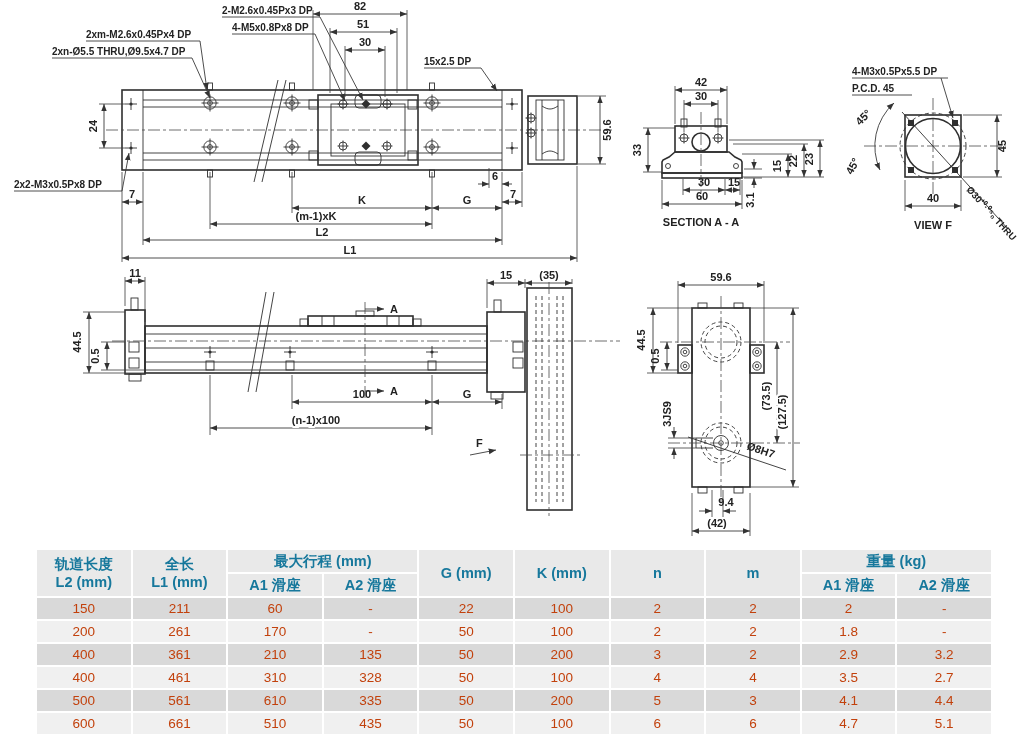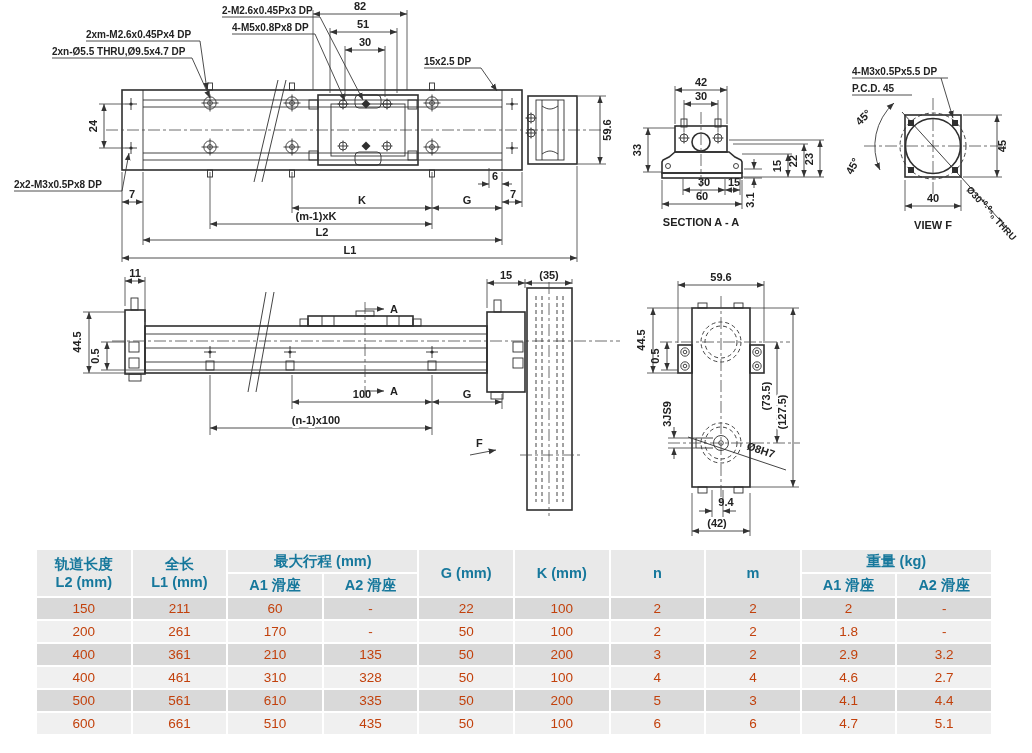--- a/index.html
+++ b/index.html
@@ -492,21 +492,21 @@
         </tr>
         <tr>
           <td>400</td>
           <td>461</td>
           <td>310</td>
           <td>328</td>
           <td>50</td>
           <td>100</td>
           <td>4</td>
           <td>4</td>
-          <td>4.6</td>
+          <td>3.5</td>
           <td>2.7</td>
         </tr>
         <tr>
           <td>500</td>
           <td>561</td>
           <td>610</td>
           <td>335</td>
           <td>50</td>
           <td>200</td>
           <td>5</td>

